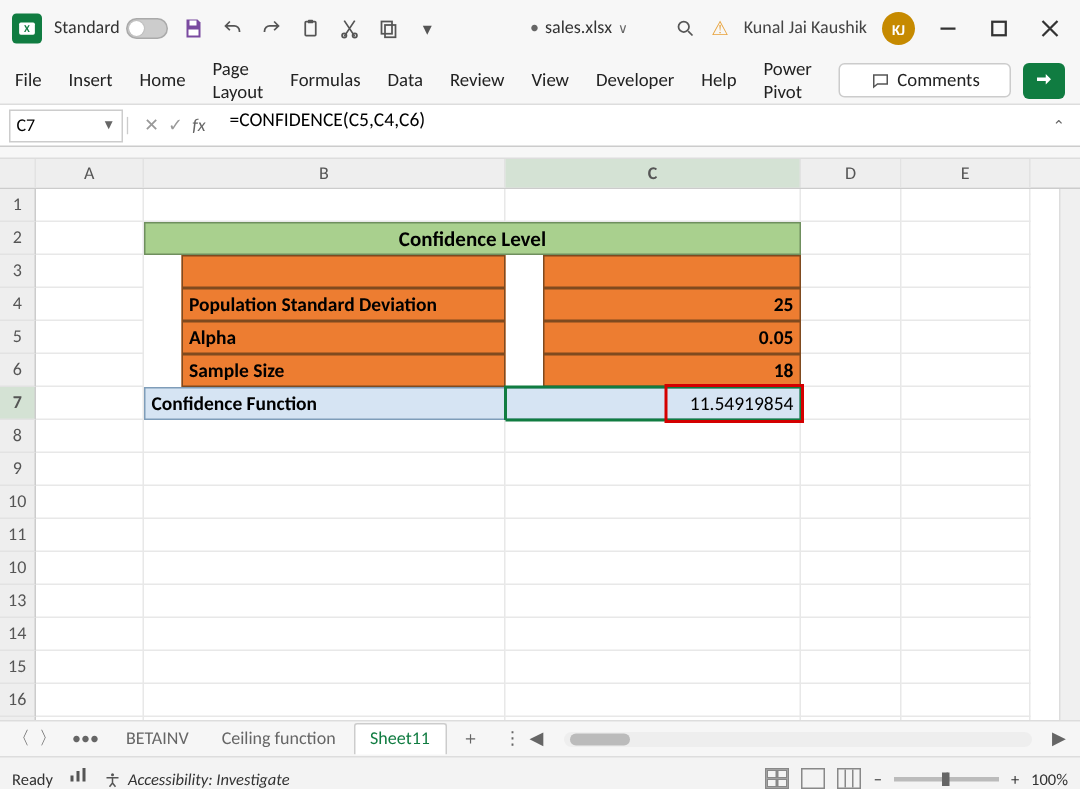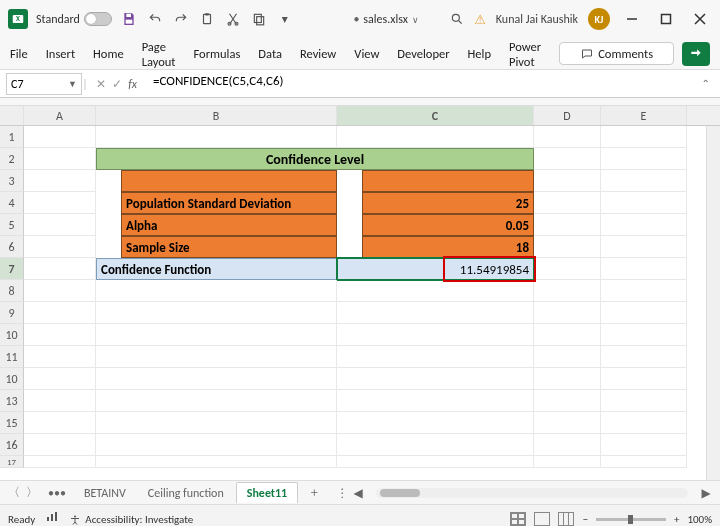--- a/index.html
+++ b/index.html
@@ -41,21 +41,21 @@
   .orange-cell { background: #ed7d31; border: 1px solid #7f4a1f; font-weight: 700; color: #000; margin-left: 25px; }
   .orange-cell.right { justify-content: flex-end; }
   .blue-cell { background: #d6e4f3; border: 1px solid #7f9db9; font-weight: 700; }
   .blue-cell.right { justify-content: flex-end; font-weight: 400; color: #000; }
   .active-cell-border { outline: 2px solid #107c41; outline-offset: -1px; }
   .red-highlight { position: absolute; border: 2.5px solid #d40000; pointer-events: none; }
   .sheet-tabs { height: 24px; background: #f6f6f6; display: flex; align-items: center; padding: 0 6px; font-size: 12px; color: #333; border-top: 1px solid #ddd; gap: 2px; }
   .nav-arr { width: 16px; display: flex; justify-content: center; color: #666; }
   .tab-ellipsis { padding: 0 6px; color: #666; }
   .tab { padding: 3px 10px; color: #666; }
-  .tab.active { background: #fff; border: 1px solid #ccc; border-bottom: none; border-radius: 2px 2px 0 0; color: #107c41; font-weight: 700; }
+  .tab.active { background: #fff; border: 1px solid #ccc; border-bottom: none; border-radius: 2px 2px 0 0; color: #107c41; font-weight: 400; }
   .tab-add { padding: 0 8px; color: #666; }
   .tab-menu { margin-left: 6px; color: #666; }
   .hscroll { flex: 1; height: 10px; margin: 0 8px; background: #eee; border-radius: 5px; position: relative; }
   .hscroll-thumb { position: absolute; left: 4px; top: 1px; width: 40px; height: 8px; background: #bbb; border-radius: 4px; }
   .status-bar { height: 22px; background: #f3f3f3; display: flex; align-items: flex-end; padding: 0 8px; font-size: 11px; color: #333; gap: 10px; border-top: 1px solid #ddd; }
   .status-right { margin-left: auto; display: flex; align-items: center; gap: 8px; }
   .view-icon { width: 16px; height: 14px; border: 1px solid #888; }
   .zoom-slider { width: 70px; height: 3px; background: #bbb; position: relative; }
   .zoom-tick { position: absolute; left: 50%; top: -3px; width: 1px; height: 9px; background: #888; }
   .zoom-handle { position: absolute; left: 50%; top: -3px; width: 5px; height: 9px; background: #666; transform: translateX(-3px); }
@@ -306,20 +306,28 @@
       </div>
     <div class="grid-row">
         <div class="row-h">13</div>
         <div class="cell"></div>
         <div class="cell"></div>
         <div class="cell"></div>
         <div class="cell"></div>
         <div class="cell"></div>
       </div>
     <div class="grid-row">
+        <div class="row-h">14</div>
+        <div class="cell"></div>
+        <div class="cell"></div>
+        <div class="cell"></div>
+        <div class="cell"></div>
+        <div class="cell"></div>
+      </div>
+    <div class="grid-row">
         <div class="row-h">15</div>
         <div class="cell"></div>
         <div class="cell"></div>
         <div class="cell"></div>
         <div class="cell"></div>
         <div class="cell"></div>
       </div>
     <div class="grid-row">
         <div class="row-h">16</div>
         <div class="cell"></div>
@@ -361,21 +369,21 @@
 
 <div class="status-bar">
   <span>Ready</span>
   <span>
     <svg width="14" height="12" viewBox="0 0 24 24">
         <rect x="2" y="12" width="4" height="8" fill="#555"></rect>
         <rect x="10" y="6" width="4" height="14" fill="#555"></rect>
         <rect x="18" y="2" width="4" height="18" fill="#555"></rect>
       </svg>
   </span>
-  <span style="display:flex;align-items:center;gap:4px;">
+  <span style="display:flex;align-items:center;gap:4px;font-style:italic;">
     <svg width="12" height="12" viewBox="0 0 24 24">
         <circle cx="12" cy="5" r="2" fill="#555"></circle>
         <path stroke="#555" stroke-width="2" fill="none" d="M4 9h16M12 9v7m0 0l-4 5m4-5l4 5"></path>
       </svg>
     <span>Accessibility: Investigate</span>
   </span>
   <div class="status-right">
     <div class="view-icon" style="display:grid;grid-template-columns:1fr 1fr;grid-template-rows:1fr 1fr;">
         <div style="border:0.5px solid #888;"></div>
         <div style="border:0.5px solid #888;"></div>

